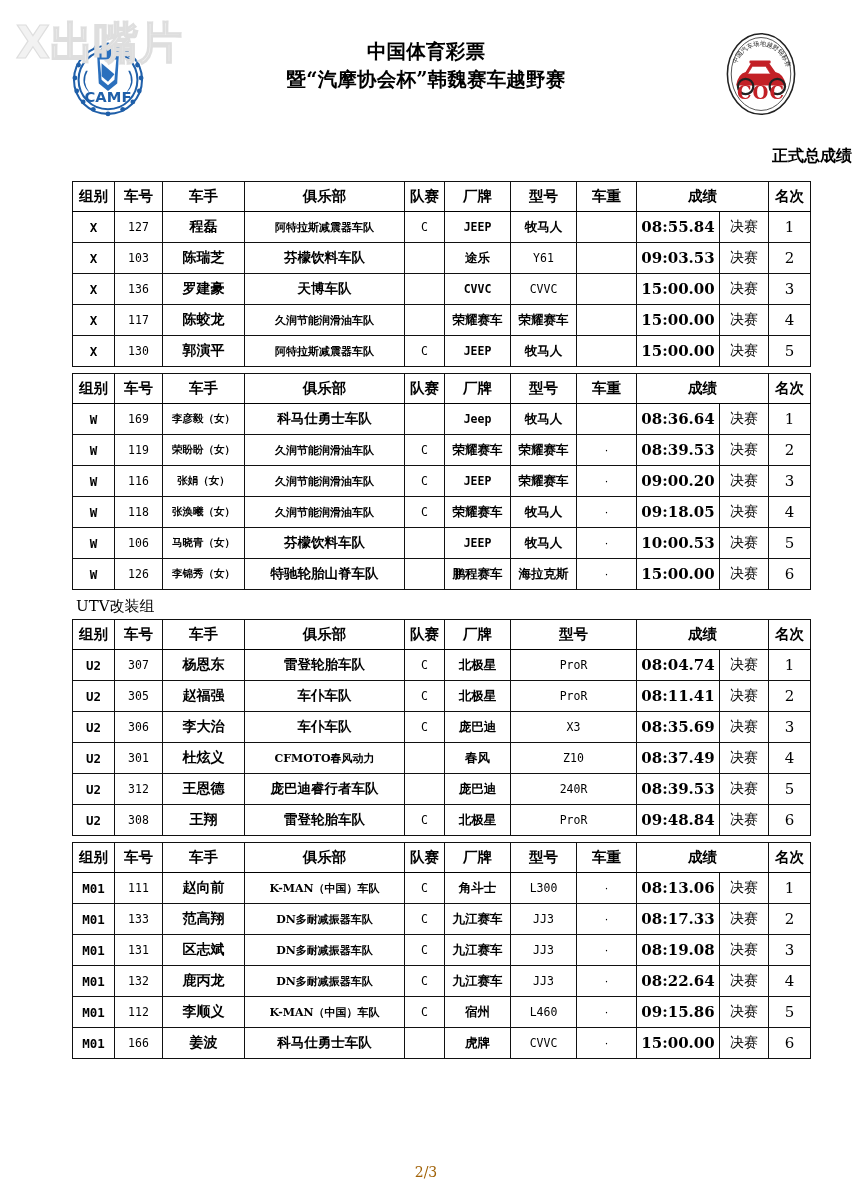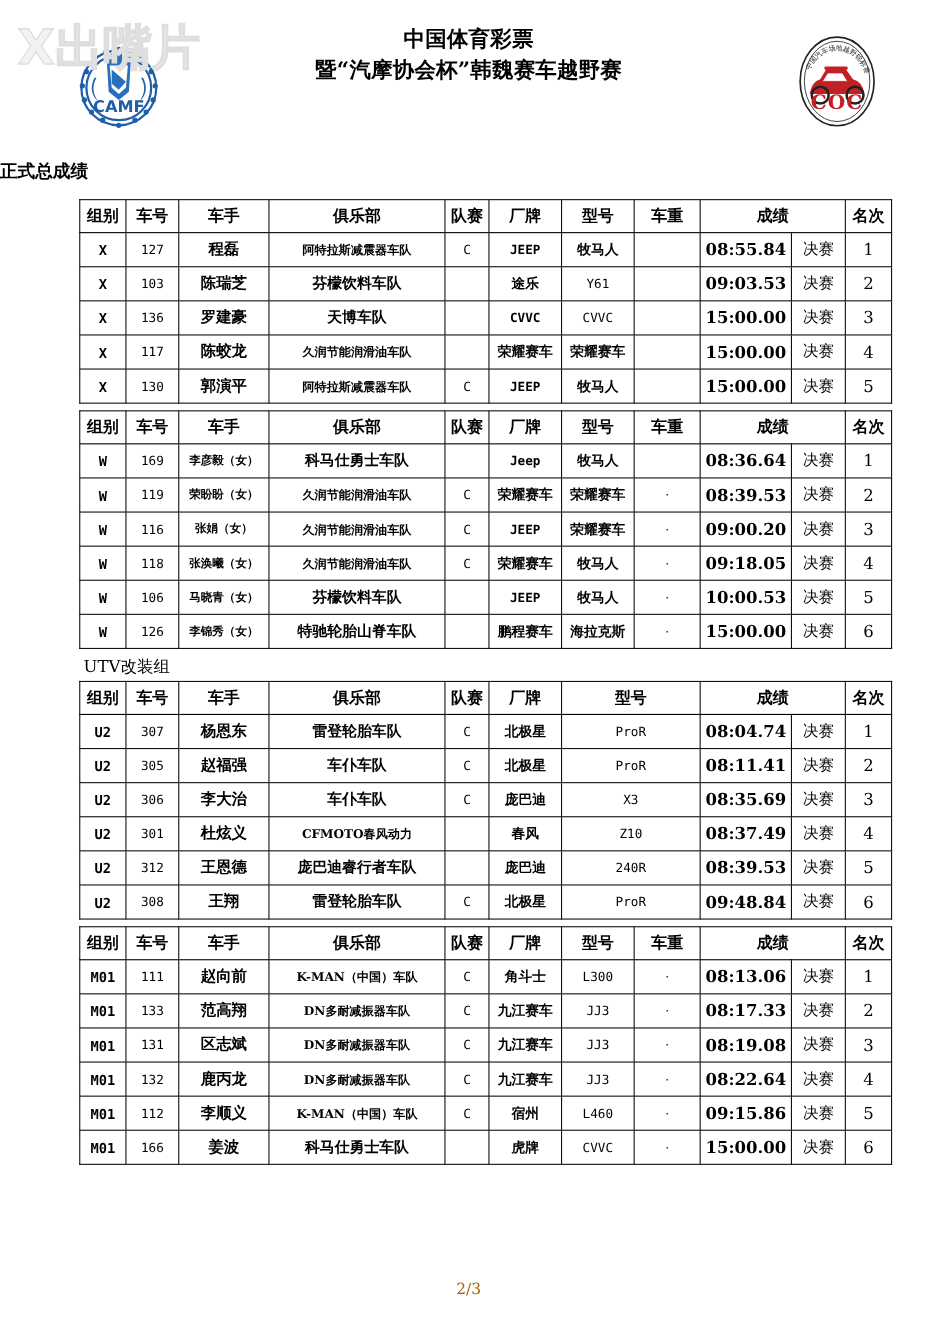--- a/index.html
+++ b/index.html
@@ -42,26 +42,26 @@
     width: 460px;
   }
   .title-line {
     font-family: "DejaVu Serif", "Liberation Serif", serif;
     font-weight: bold;
     font-size: 19.5px;
     line-height: 1.42;
     letter-spacing: 0.2px;
     white-space: nowrap;
   }
-  .title-line.l1 { font-size: 19.5px; }
+  .title-line.l1 { font-size: 19.5px; margin-top: 16px; }
   .title-line.l2 { font-size: 19.5px; }
   .title-line.l3 { font-size: 19.5px; }
 
   .subtitle {
-    text-align: left;
+    text-align: right;
     font-family: "DejaVu Serif", "Liberation Serif", serif;
     font-weight: bold;
     font-size: 16px;
     margin-top: 6px;
     margin-bottom: 14px;
   }
 
   
   .watermark {
     position: absolute;

